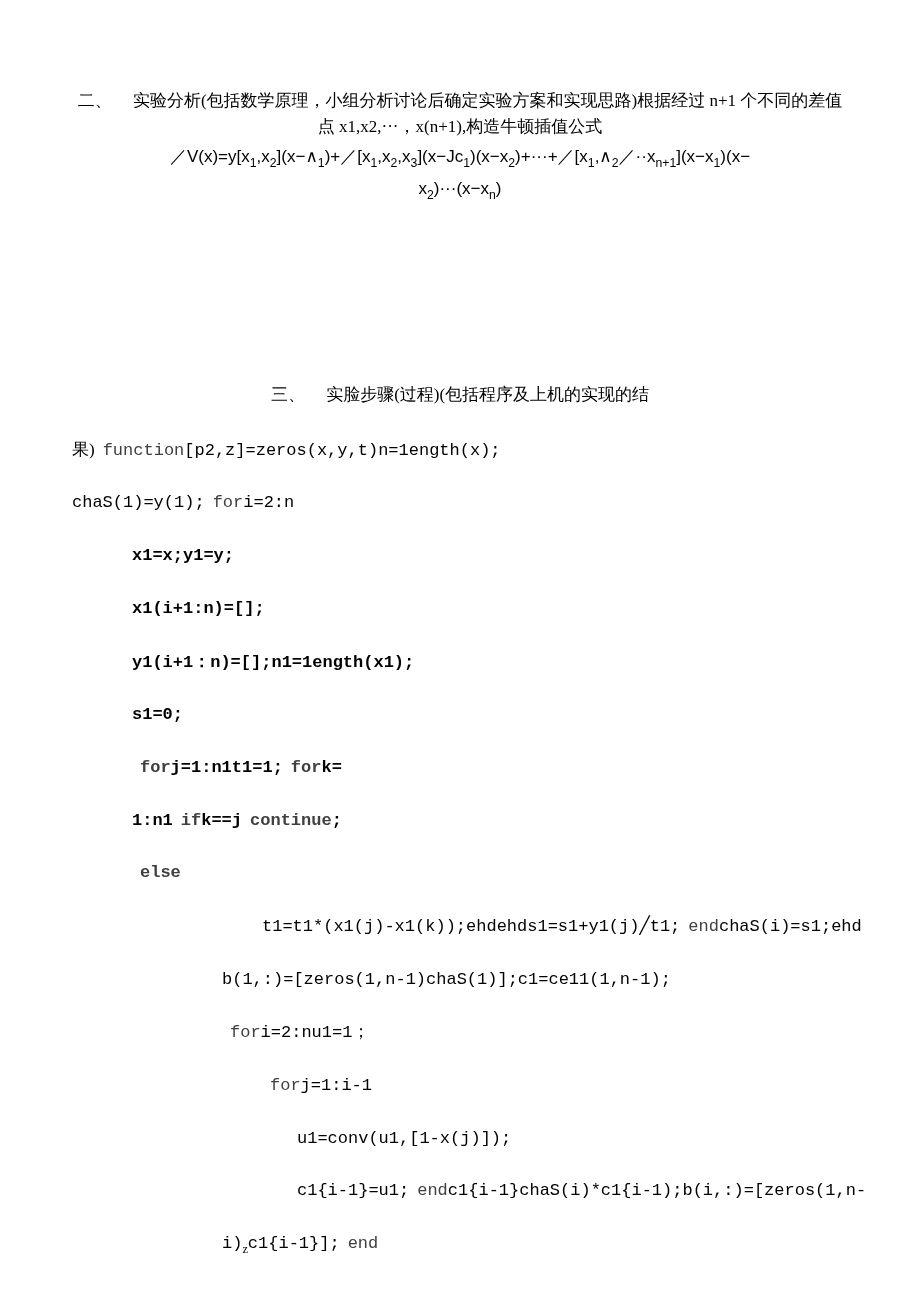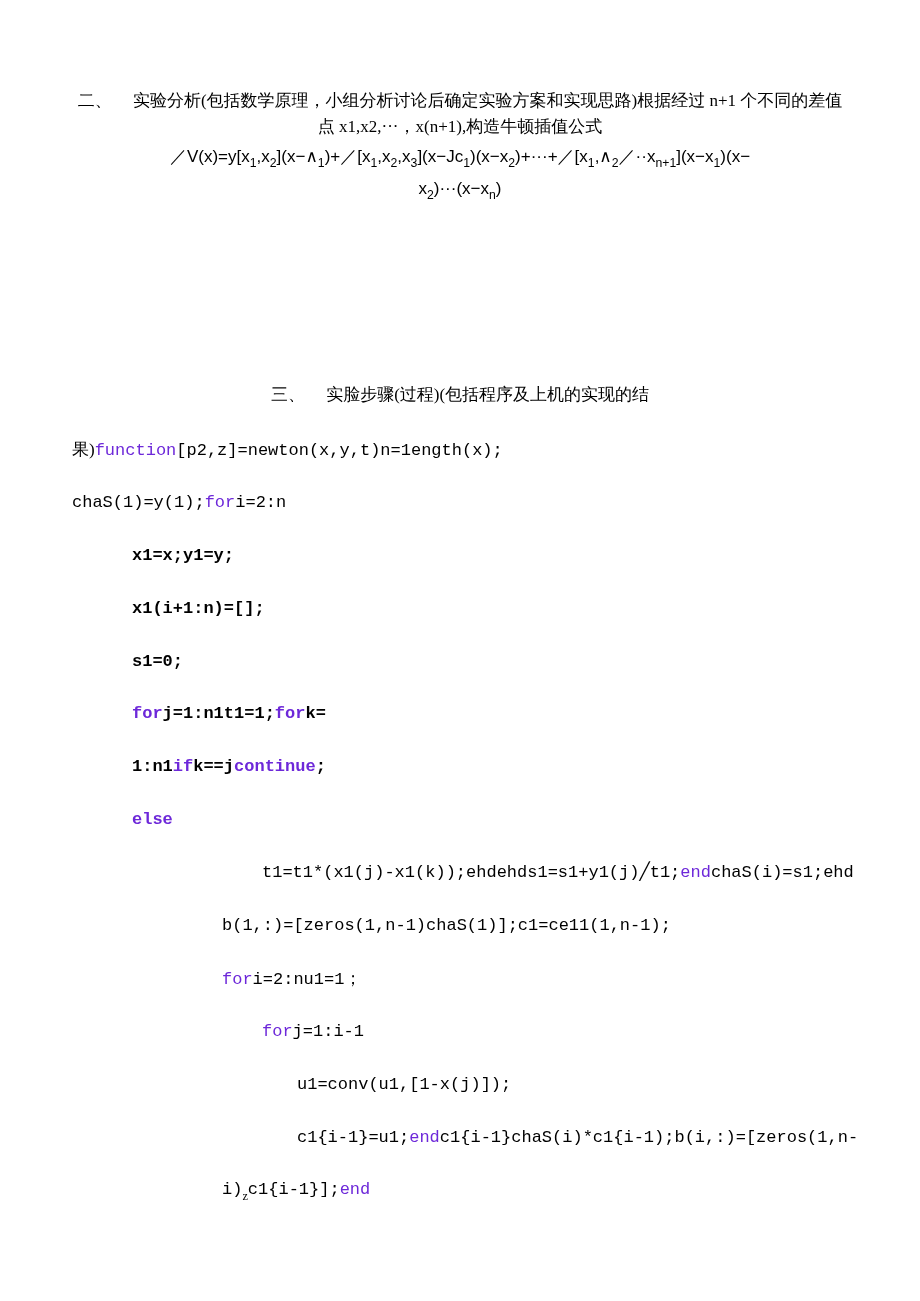--- a/index.html
+++ b/index.html
@@ -22,21 +22,21 @@
     text-align: center;
   }
   sub { font-size: 0.72em; vertical-align: sub; position: relative; top: 0.08em; }
   .gap { height: 175px; }
   .code-block {
     font-family: "Courier New", Consolas, monospace;
     font-size: 17px;
     line-height: 1.55;
     white-space: pre;
   }
-  .kw { color: #6d28d9; }
+  .kw { color: #404040; margin-left: 8px; }
   .indent1 { padding-left: 60px; font-weight: bold; }
   .indent2 { padding-left: 150px; }
   .indent3 { padding-left: 190px; }
   .indent4 { padding-left: 225px; }
   .inline-han { font-family: "SimSun","宋体",serif; }
 </style>
 </head>
 <body>
 
 <div class="para">
@@ -51,24 +51,25 @@
   <span>x</span><sub>2</sub><span>)···(x−x</span><sub>n</sub><span>)</span>
 </div>
 
 <div class="gap"></div>
 
 <div class="para">
   <span>三、</span>&nbsp;&nbsp;&nbsp;&nbsp;&nbsp;<span>实脸步骤(过程)(包括程序及上机的实现的结</span>
 </div>
 
 <div class="code-block">
-<div><span class="inline-han">果)</span><span class="kw">function</span><span>[p2,z]=newton(x,y,t)n=1ength(x);</span></div>
+<div><span class="inline-han">果)</span><span class="kw">function</span><span>[p2,z]=zeros(x,y,t)n=1ength(x);</span></div>
 <div><span>chaS(1)=y(1);</span><span class="kw">for</span><span>i=2:n</span></div>
 <div class="indent1"><span>x1=x;y1=y;</span></div>
 <div class="indent1"><span>x1(i+1:n)=[];</span></div>
+<div class="indent1">y1(i+1<span class="inline-han">：</span>n)=[];n1=1ength(x1);</div>
 <div class="indent1"><span>s1=0;</span></div>
 <div class="indent1"><span class="kw">for</span><span>j=1:n1t1=1;</span><span class="kw">for</span><span>k=</span></div>
 <div class="indent1"><span>1:n1</span><span class="kw">if</span><span>k==j</span><span class="kw">continue</span><span>;</span></div>
 <div class="indent1"><span class="kw">else</span></div>
 <div class="indent3"><span>t1=t1*(x1(j)-x1(k));ehdehds1=s1+y1(j)</span><span class="inline-han">╱</span><span>t1;</span><span class="kw">end</span><span>chaS(i)=s1;ehd</span></div>
 <div class="indent2"><span>b(1,:)=[zeros(1,n-1)chaS(1)];c1=ce11(1,n-1);</span></div>
 <div class="indent2"><span class="kw">for</span><span>i=2:nu1=1</span><span class="inline-han">；</span></div>
 <div class="indent3"><span class="kw">for</span><span>j=1:i-1</span></div>
 <div class="indent4"><span>u1=conv(u1,[1-x(j)]);</span></div>
 <div class="indent4"><span>c1{i-1}=u1;</span><span class="kw">end</span><span>c1{i-1}chaS(i)*c1{i-1);b(i,:)=[zeros(1,n-</span></div>

